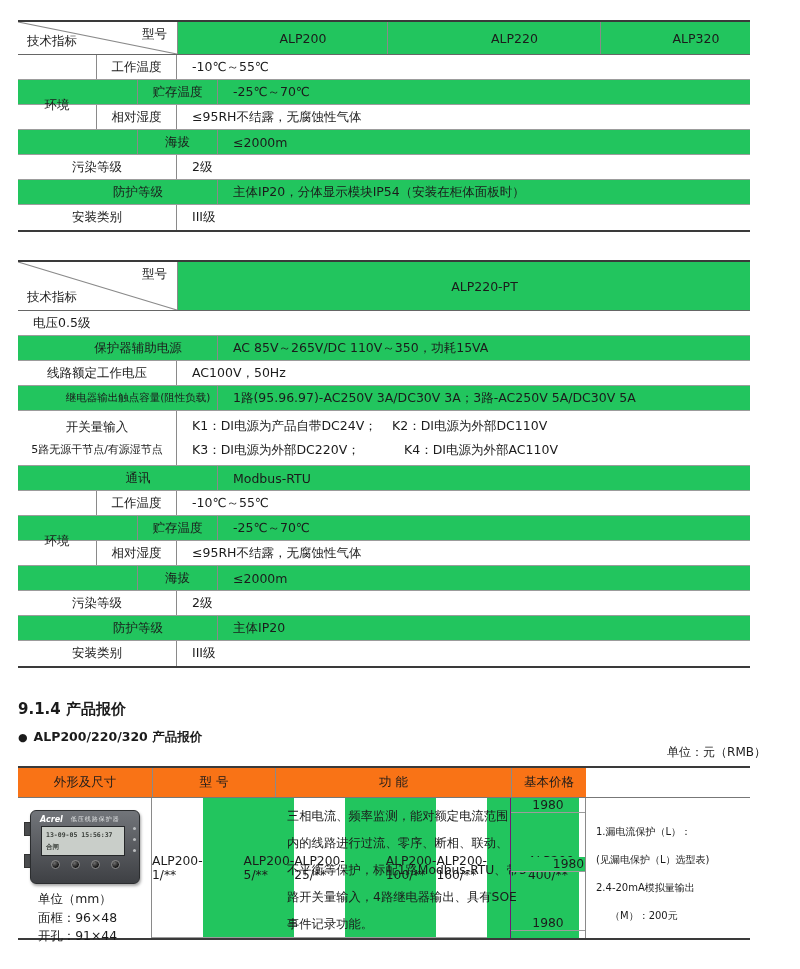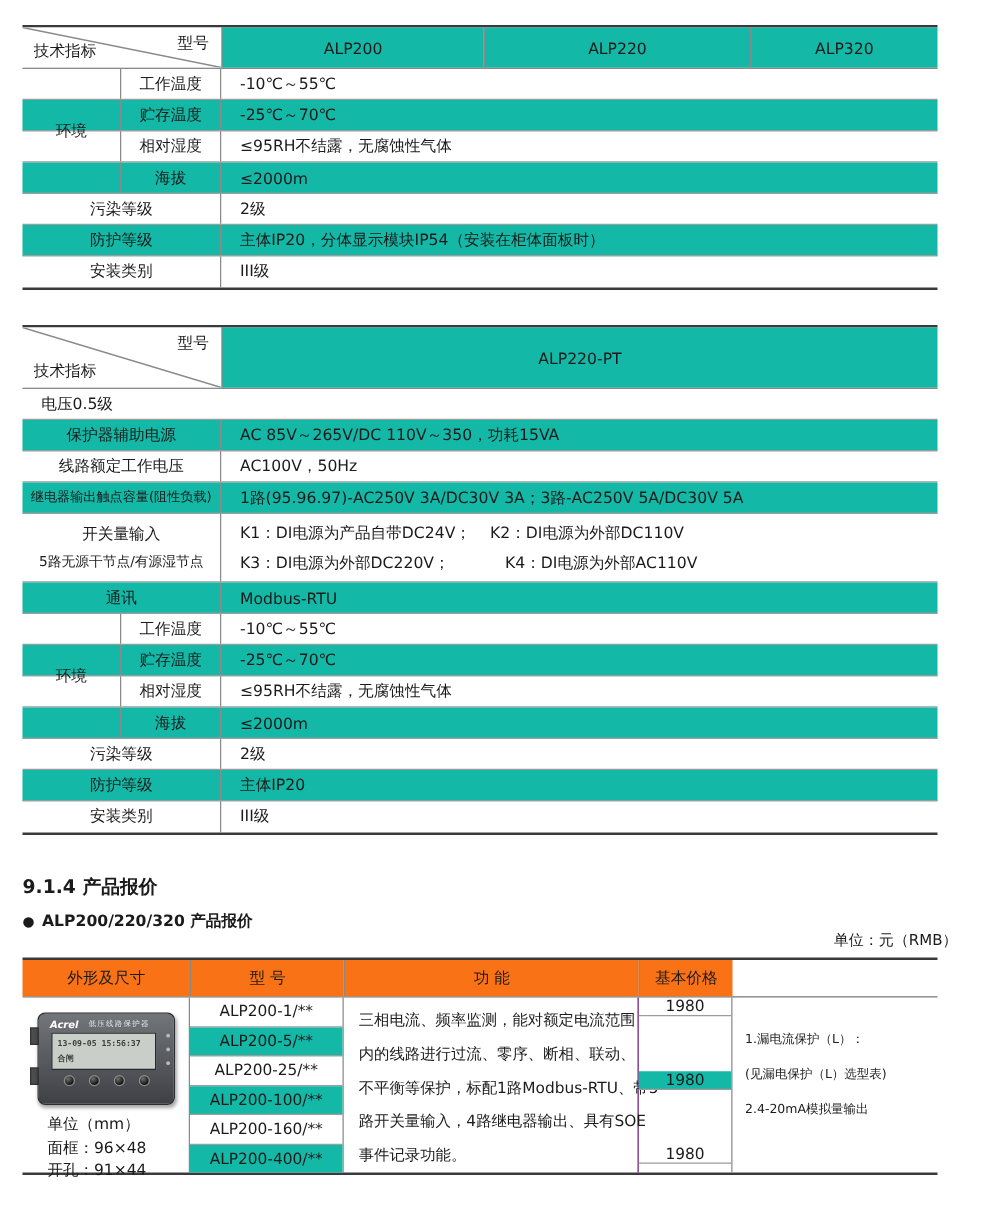--- a/index.html
+++ b/index.html
@@ -6,21 +6,21 @@
   html,body { background:#fff; }
   .page {
     position:relative; width:800px; height:969px; background:#fff;
     font-family:"DejaVu Sans","Liberation Sans",sans-serif;
     color:#1b1b1b; overflow:hidden;
   }
   
   .tbl { position:absolute; left:18px; width:732px;
          border-top:2px solid #3a3a3a; border-bottom:2px solid #3a3a3a;
          font-size:12.5px; }
-  .gray { background:#14b8a6; }
+  .gray { background:#22c55e;padding-left:41px; }
   .hdr { display:flex; border-bottom:1px solid #666; }
   .diag-cell { position:relative; width:159px; background:#fff; flex:none; }
   .diag-cell svg { position:absolute; left:0; top:0; width:100%; height:100%; }
   .corner-top { position:absolute; top:4px; right:10px; }
   .corner-bottom { position:absolute; bottom:4px; left:9px; }
   .mcell { display:flex; align-items:center; justify-content:center;
            border-left:1px solid #8a8a8a; }
   .row { display:flex; align-items:center; height:25px; border-bottom:1px solid #9c9c9c; }
   .row.last { border-bottom:none; }
   .sp { width:78px; flex:none; height:100%; }
@@ -52,21 +52,21 @@
   .sec-bullet-line { position:absolute; left:18px; top:729px; font-size:12.5px; font-weight:bold; }
   .sec-bullet-line .dot { font-size:11px; margin-right:6px; }
   .unit-note { position:absolute; right:34px; top:744px; font-size:12px; }
   
   .pt { top:766px; }
   .phdr { display:flex; height:30px; border-bottom:1px solid #777; }
   .phdr .hcell { display:flex; align-items:center; justify-content:center; background:#f97316; }
   .phdr .hcell + .hcell { border-left:1px solid #8a8a8a; }
   .pbody { display:flex; height:140px; }
   .pc1 { width:134px; flex:none; border-right:1px solid #8a8a8a; position:relative; }
-  .pc2 { width:123px; flex:none; border-right:1px solid #8a8a8a; display:flex; flex-direction:column; }
+  .pc2 { width:123px; flex:none; border-right:1px solid #8a8a8a; display:flex; }
   .pc3 { width:236px; flex:none; border-right:1px solid #701a75; padding:5px 10px 0 12px; }
   .pc4 { width:75px;  flex:none; border-right:1px solid #8a8a8a; display:flex; flex-direction:column;gap:44px; }
   .pc5 { flex:1; padding:20px 6px 0 10px; }
   .pcell { flex:1; display:flex; align-items:center; justify-content:center;
            border-bottom:1px solid #9c9c9c; font-size:12.3px; }
   .pcell.last { border-bottom:none; }
   .fn-line { line-height:27px; font-size:12.3px; white-space:nowrap; }
   .opt-line { line-height:28px; font-size:10px; }
   .opt-line.indent { padding-left:14px; }
   
@@ -300,18 +300,19 @@
         <div class="pcell">1980</div>
         <div class="pcell gray">1980</div>
         <div class="pcell">2280</div>
         <div class="pcell gray last">2680</div>
       </div>
 
       <div class="pc5">
         <div class="opt-line">1.漏电流保护（L）：</div>
         <div class="opt-line">(见漏电保护（L）选型表)</div>
         <div class="opt-line">2.4-20mA模拟量输出</div>
+        <div class="opt-line indent">（M）：200元</div>
       </div>
 
     </div>
   </section>
 
 </div>
 
 </body></html>

